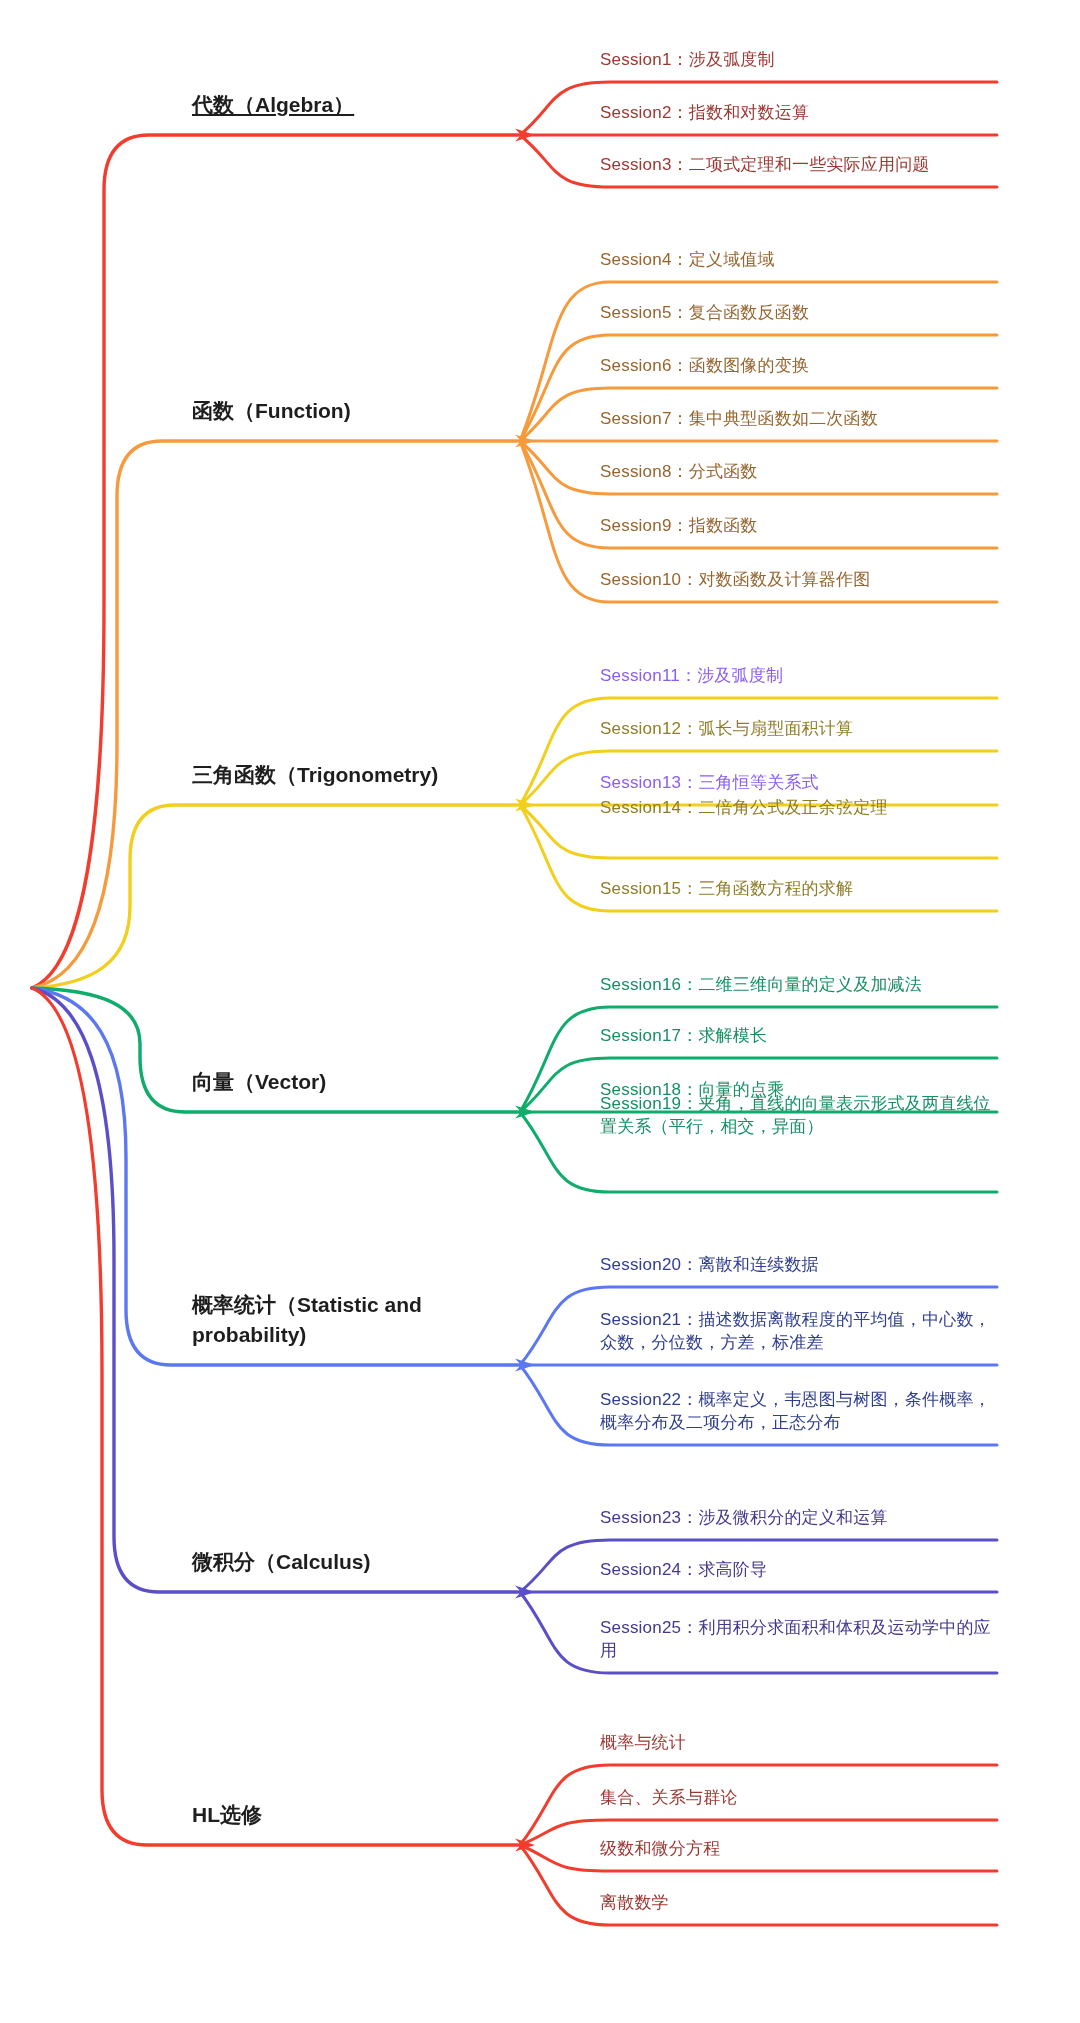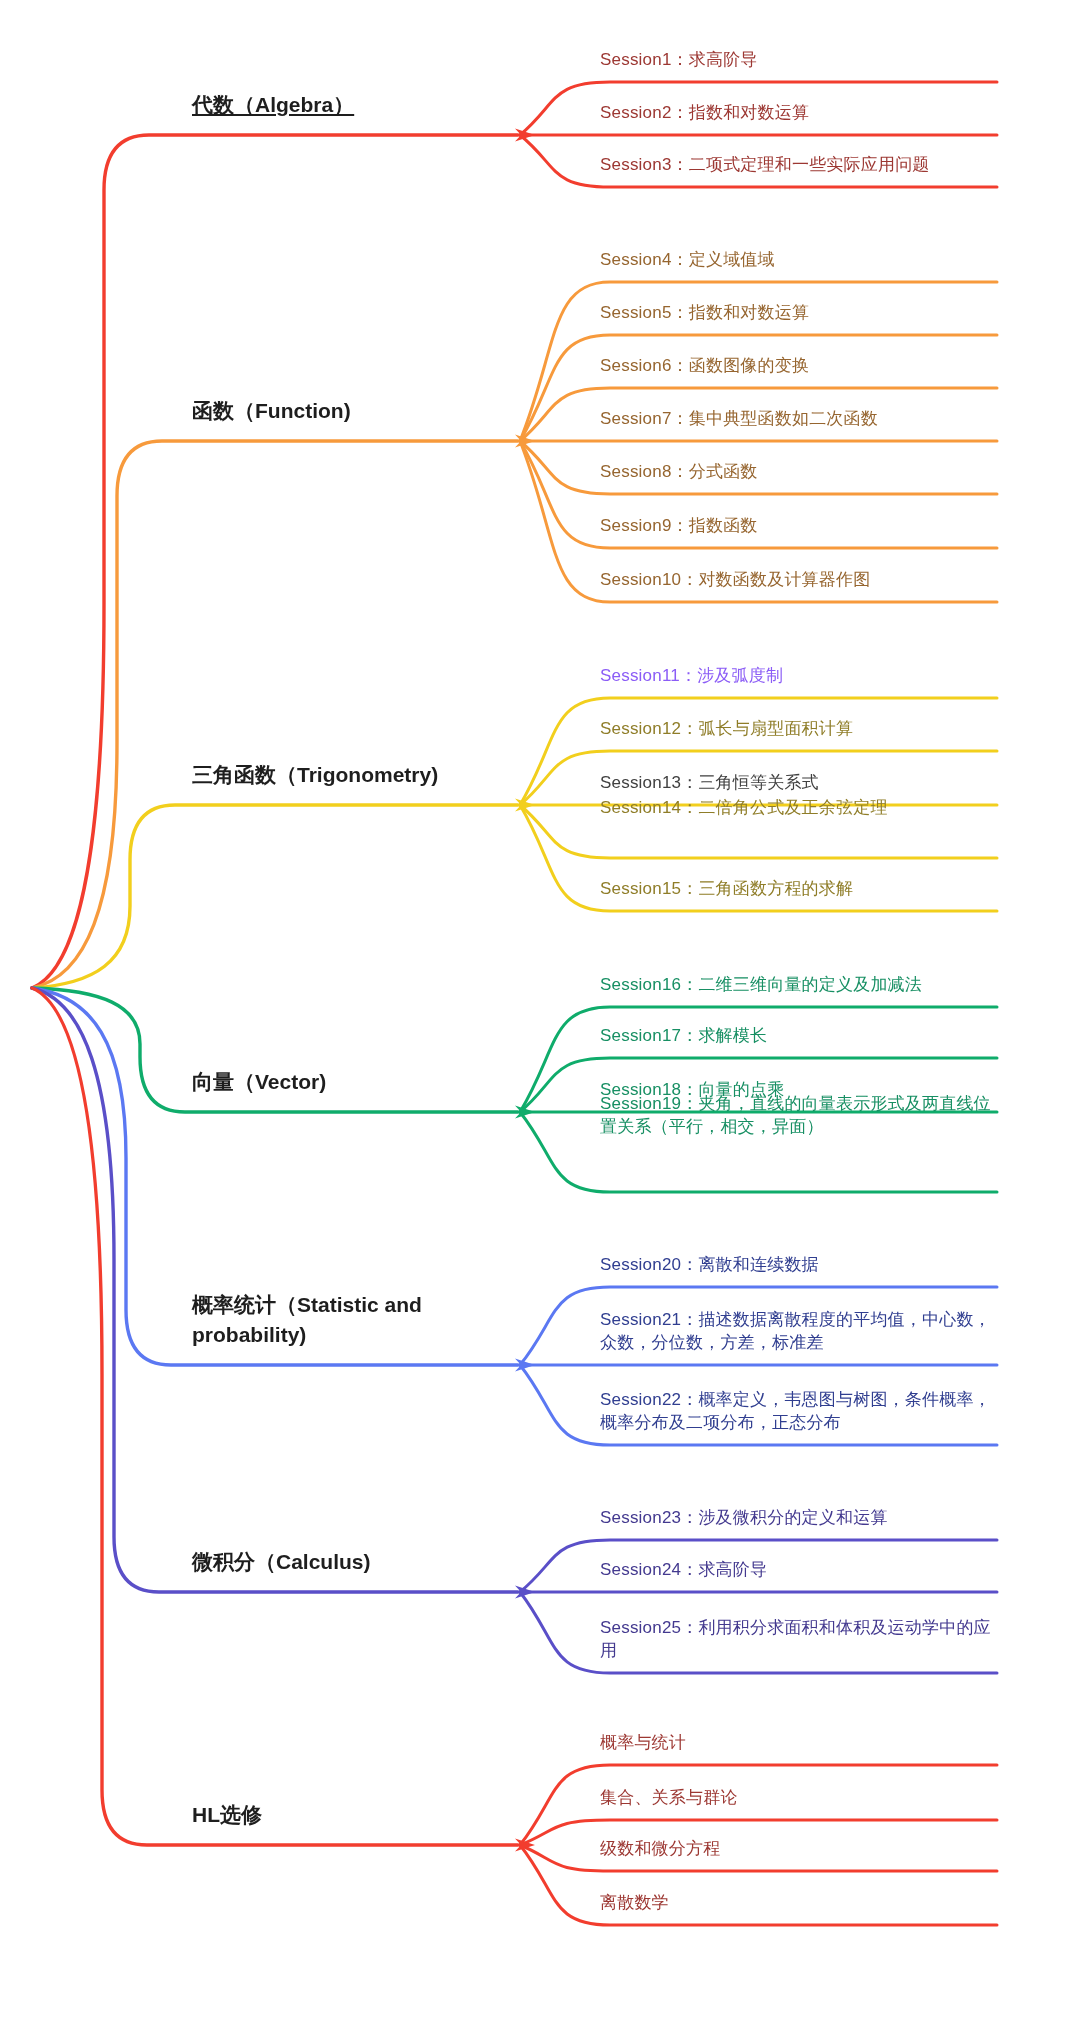--- a/index.html
+++ b/index.html
@@ -67,35 +67,35 @@
       <path d="M 535 1592 L 515 1585.5 L 521 1592 L 515 1598.5 Z" fill="#5A4FC8"></path>
       <path d="M 32 988 C 73 1005, 102 1108, 102 1374 L 102 1790 Q 102 1845 147 1845 L 518 1845" fill="none" stroke="#F23D2E" stroke-width="3.4" stroke-linecap="round" stroke-linejoin="round"></path>
       <path d="M 520 1845 C 558 1797, 550 1765, 610 1765 L 997 1765" fill="none" stroke="#F23D2E" stroke-width="3" stroke-linecap="round" stroke-linejoin="round"></path>
       <path d="M 520 1845 C 558 1830, 550 1820, 610 1820 L 997 1820" fill="none" stroke="#F23D2E" stroke-width="3" stroke-linecap="round" stroke-linejoin="round"></path>
       <path d="M 520 1845 C 558 1861, 550 1871, 610 1871 L 997 1871" fill="none" stroke="#F23D2E" stroke-width="3" stroke-linecap="round" stroke-linejoin="round"></path>
       <path d="M 520 1845 C 558 1893, 550 1925, 610 1925 L 997 1925" fill="none" stroke="#F23D2E" stroke-width="3" stroke-linecap="round" stroke-linejoin="round"></path>
       <path d="M 535 1845 L 515 1838.5 L 521 1845 L 515 1851.5 Z" fill="#F23D2E"></path>
     </svg>
   <div id="labels">
       <div class="main-label" style="top: 90px; text-decoration: underline;">代数（Algebra）</div>
-      <div class="session" style="top: 48px; color: rgb(156, 55, 50);">Session1：求高阶导</div>
+      <div class="session" style="top: 48px; color: rgb(156, 55, 50);">Session1：涉及弧度制</div>
       <div class="session" style="top: 101px; color: rgb(156, 55, 50);">Session2：指数和对数运算</div>
       <div class="session" style="top: 153px; color: rgb(156, 55, 50);">Session3：二项式定理和一些实际应用问题</div>
       <div class="main-label" style="top: 396px;">函数（Function)</div>
       <div class="session" style="top: 248px; color: rgb(150, 101, 47);">Session4：定义域值域</div>
-      <div class="session" style="top: 301px; color: rgb(150, 101, 47);">Session5：指数和对数运算</div>
+      <div class="session" style="top: 301px; color: rgb(150, 101, 47);">Session5：复合函数反函数</div>
       <div class="session" style="top: 354px; color: rgb(150, 101, 47);">Session6：函数图像的变换</div>
       <div class="session" style="top: 407px; color: rgb(150, 101, 47);">Session7：集中典型函数如二次函数</div>
       <div class="session" style="top: 460px; color: rgb(150, 101, 47);">Session8：分式函数</div>
       <div class="session" style="top: 514px; color: rgb(150, 101, 47);">Session9：指数函数</div>
       <div class="session" style="top: 568px; color: rgb(150, 101, 47);">Session10：对数函数及计算器作图</div>
       <div class="main-label" style="top: 760px;">三角函数（Trigonometry)</div>
       <div class="session" style="top: 664px; color: #8b5cf6;">Session11：涉及弧度制</div>
       <div class="session" style="top: 717px; color: rgb(143, 125, 40);">Session12：弧长与扇型面积计算</div>
-      <div class="session" style="top: 771px; color: #404040;">Session13：三角恒等关系式</div>
+      <div class="session" style="top: 771px; color: #8b5cf6;">Session13：三角恒等关系式</div>
       <div class="session" style="top: 796px; color: rgb(143, 125, 40);">Session14：二倍角公式及正余弦定理</div>
       <div class="session" style="top: 877px; color: rgb(143, 125, 40);">Session15：三角函数方程的求解</div>
       <div class="main-label" style="top: 1067px;">向量（Vector)</div>
       <div class="session" style="top: 973px; color: rgb(23, 143, 99);">Session16：二维三维向量的定义及加减法</div>
       <div class="session" style="top: 1024px; color: rgb(23, 143, 99);">Session17：求解模长</div>
       <div class="session" style="top: 1078px; color: rgb(23, 143, 99);">Session18：向量的点乘</div>
       <div class="session" style="top: 1092px; color: rgb(23, 143, 99);">Session19：夹角，直线的向量表示形式及两直线位置关系（平行，相交，异面）</div>
       <div class="main-label wrap" style="top: 1290px;">概率统计（Statistic and probability)</div>
       <div class="session" style="top: 1253px; color: rgb(48, 62, 144);">Session20：离散和连续数据</div>
       <div class="session" style="top: 1308px; color: rgb(48, 62, 144);">Session21：描述数据离散程度的平均值，中心数，众数，分位数，方差，标准差</div>

